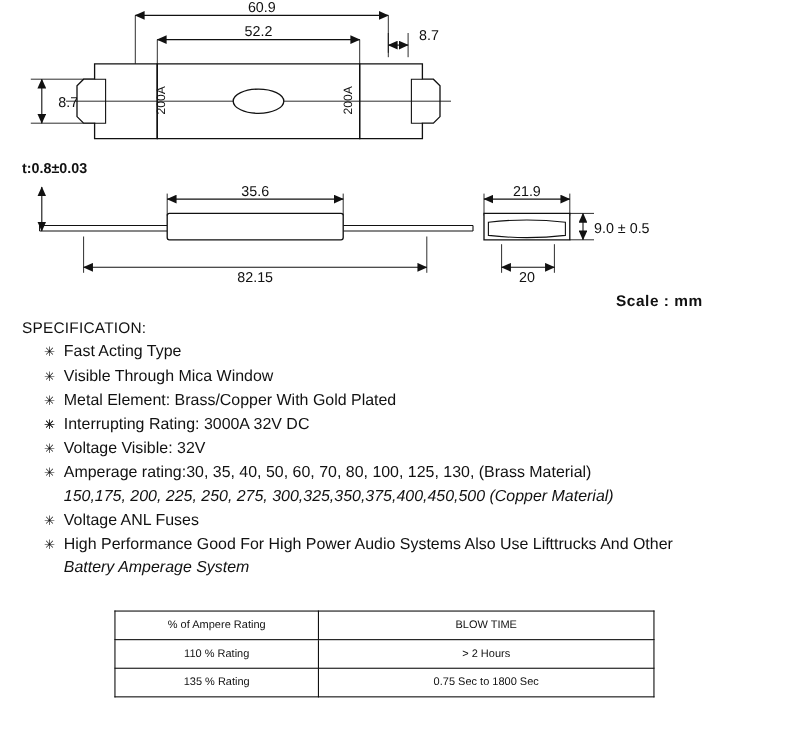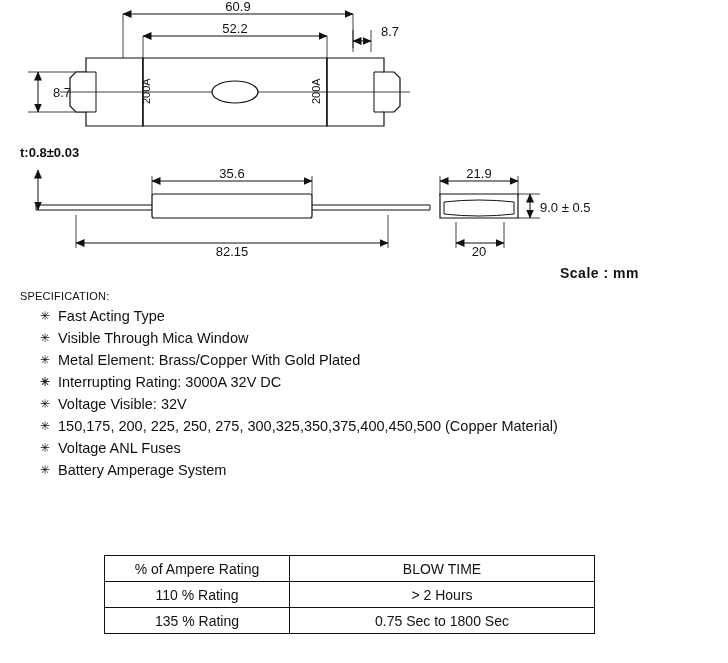--- a/index.html
+++ b/index.html
@@ -67,21 +67,21 @@
   }
 
   
   .spec {
     position: absolute;
     left: 20px;
     top: 290px;
     width: 700px;
   }
   .spec-title {
-    font-size: 11px;
+    font-size: 14px;
     color: #111;
     margin-bottom: 4px;
     letter-spacing: 0.2px;
   }
   .spec-list {
     list-style: none;
     margin: 0;
     padding: 0 0 0 20px;
   }
   .spec-item {
@@ -96,37 +96,38 @@
     position: absolute;
     left: 0;
     top: 0;
     font-size: 12px;
     line-height: 21px;
     color: #111;
   }
   .spec-line2 {
     display: block;
     padding-left: 0;
+    font-style: italic;
   }
 
   
   .blow-table {
     position: absolute;
     left: 104px;
     top: 555px;
     border-collapse: collapse;
     font-size: 14px;
   }
   .blow-table td {
     border: 1px solid #111;
     height: 25px;
     padding: 0 6px;
     text-align: center;
     color: #111;
-    font-size: 14px;
+    font-size: 10px;
   }
   .col-a { width: 172px; }
   .col-b { width: 292px; }
 </style>
 </head>
 <body>
 
 <div class="stage">
 
   <svg class="drawing" viewBox="0 0 728 320">
@@ -271,28 +272,30 @@
       <li class="spec-item">
         <span class="spec-bullet">✳</span>
         <span>Interrupting Rating: 3000A 32V DC</span>
       </li>
       <li class="spec-item">
         <span class="spec-bullet">✳</span>
         <span>Voltage Visible: 32V</span>
       </li>
       <li class="spec-item">
         <span class="spec-bullet">✳</span>
+        <span>Amperage rating:30, 35, 40, 50, 60, 70, 80, 100, 125, 130, (Brass Material)</span>
         <span class="spec-line2">150,175, 200, 225, 250, 275, 300,325,350,375,400,450,500 (Copper Material)</span>
       </li>
       <li class="spec-item">
         <span class="spec-bullet">✳</span>
         <span>Voltage ANL Fuses</span>
       </li>
       <li class="spec-item">
         <span class="spec-bullet">✳</span>
+        <span>High Performance Good For High Power Audio Systems Also Use Lifttrucks And Other</span>
         <span class="spec-line2">Battery Amperage System</span>
       </li>
     </ul>
   </div>
 
   <table class="blow-table">
     <tbody>
       <tr>
         <td class="col-a">% of Ampere Rating</td>
         <td class="col-b">BLOW TIME</td>

